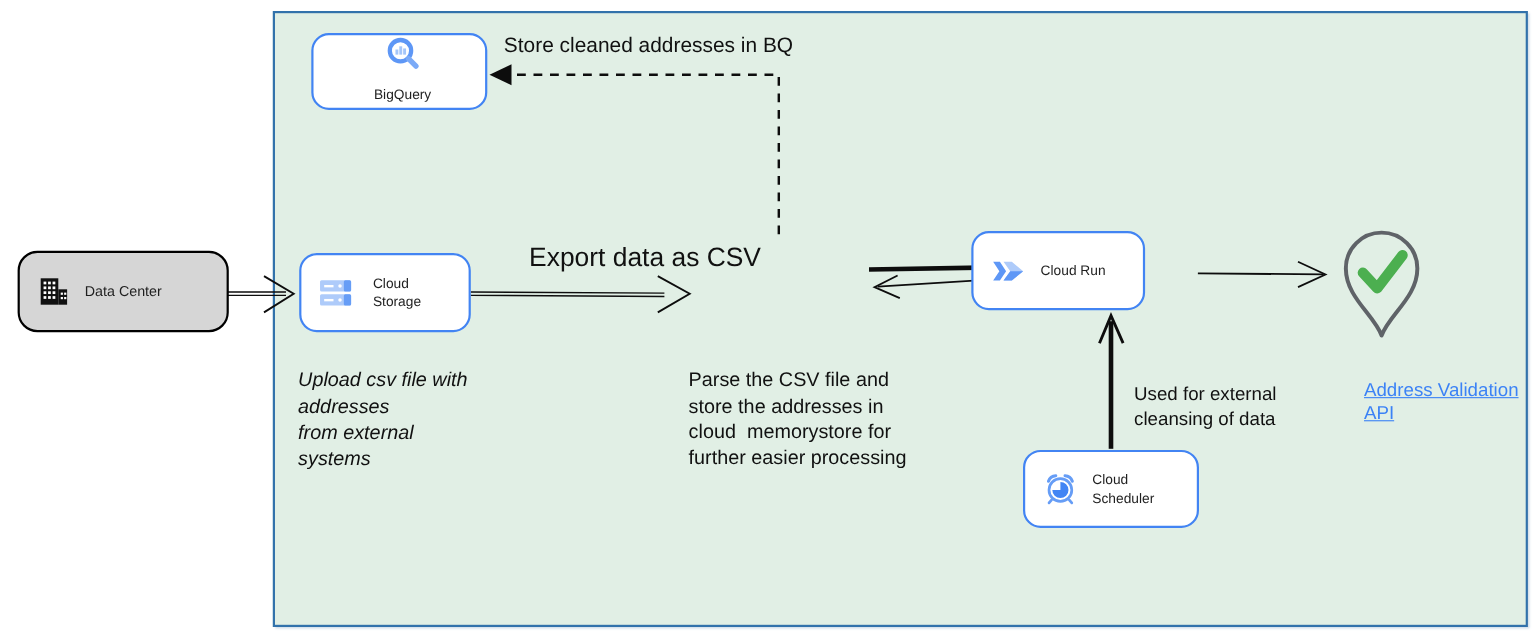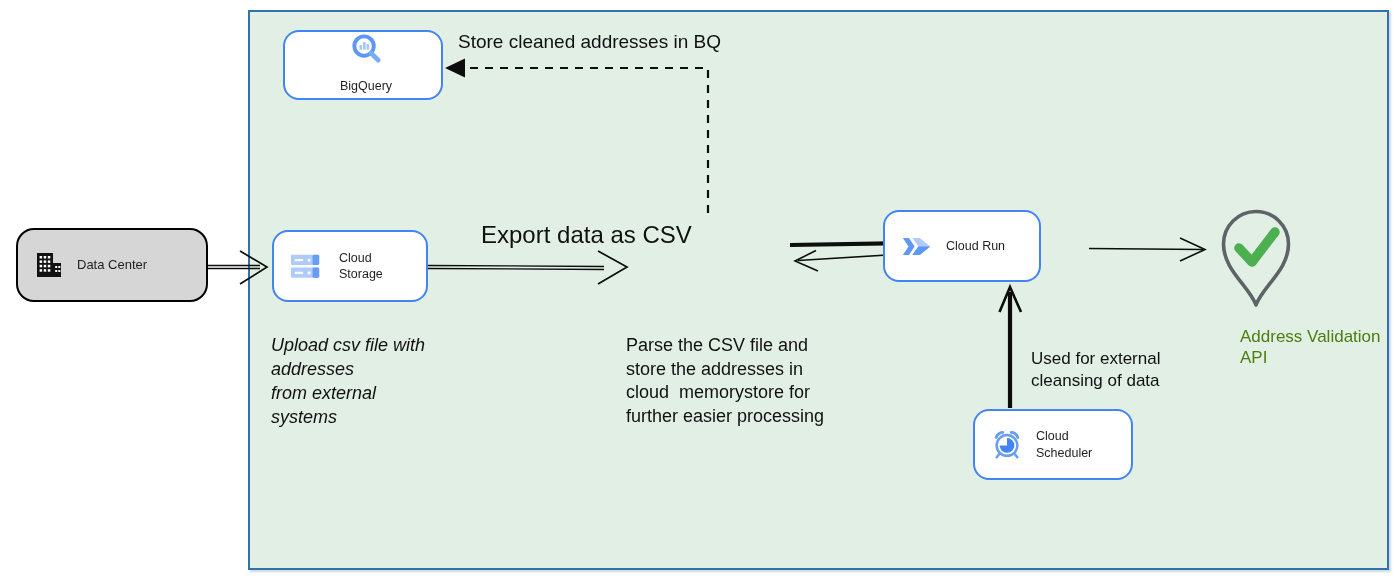--- a/index.html
+++ b/index.html
@@ -18,25 +18,25 @@
   .node-label{font-size:12.5px;line-height:1.32;white-space:pre-line;color:#1f1f1f;}
   .node .icon{flex:0 0 auto;display:flex;align-items:center;}
 
   #n-data-center{left:16px;top:228px;width:192px;height:74px;background:#d6d6d6;
     border:2px solid #000;border-radius:18px;}
   #n-data-center .node-label{font-size:13px;}
   #n-bigquery{left:283px;top:30px;width:160px;height:70px;flex-direction:column;}
   #n-cloud-storage{left:272px;top:230px;width:156px;height:72px;gap:17px;}
   #n-cloud-memorystore{left:632px;top:229px;width:158px;height:73px;}
   #n-cloud-run{left:883px;top:210px;width:158px;height:72px;}
-  #n-cloud-scheduler{left:930px;top:409px;width:160px;height:71px;margin-left:43px;}
+  #n-cloud-scheduler{left:930px;top:409px;width:160px;height:71px;}
 
   .pin-wrap{position:absolute;left:1216px;top:206px;width:80px;height:104px;}
-  .pin-label{position:absolute;left:1240px;top:326px;width:160px;
-    font-size:17px;line-height:21px;color:#4d7c0f;white-space:pre-wrap;}
+  .pin-label{position:absolute;left:1240px;top:344px;width:160px;
+    font-size:17px;line-height:21px;color:#3b82f6;white-space:pre-wrap;text-decoration:underline;}
 
   .anno{position:absolute;color:#111;white-space:pre-wrap;}
   #a-store-bq{left:458px;top:31px;font-size:19px;}
   #a-export-csv{left:453px;top:221px;font-size:24px;margin-left:28px;}
   #a-upload{left:271px;top:333px;font-size:18px;line-height:24px;font-style:italic;}
   #a-parse{left:610px;top:334px;font-size:18px;line-height:23.5px;margin-left:16px;}
   #a-periodic{left:1031px;top:348px;font-size:17px;line-height:22px;}
 </style>
 </head>
 <body>

